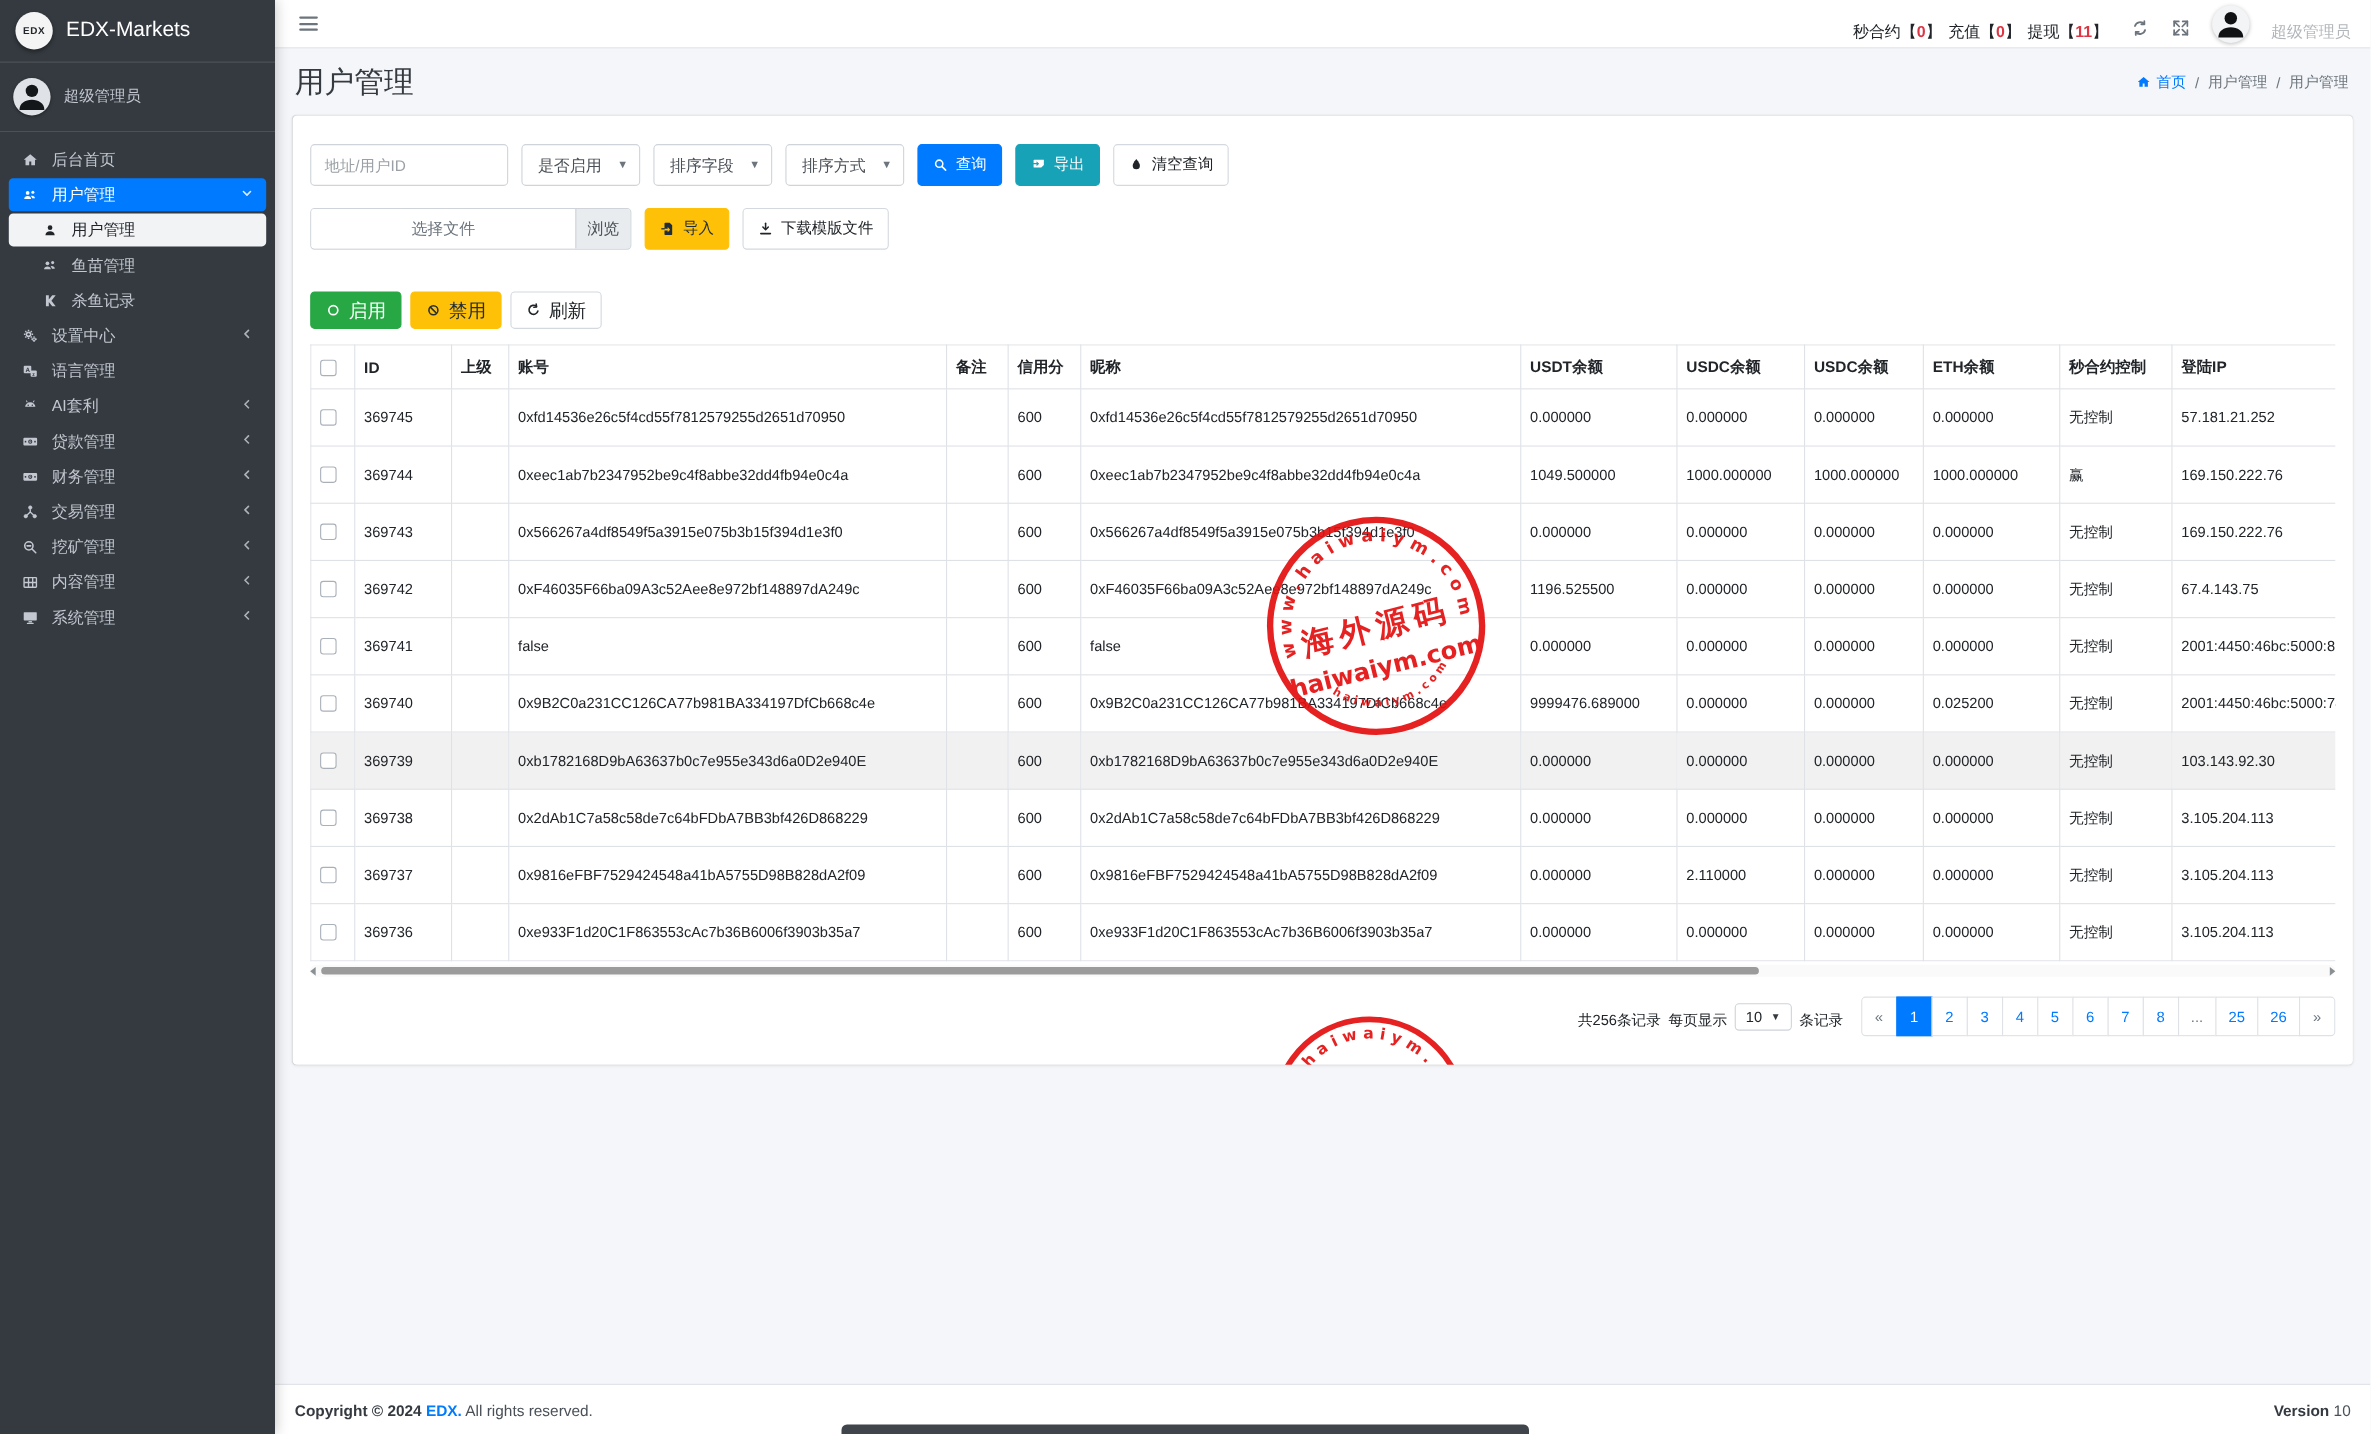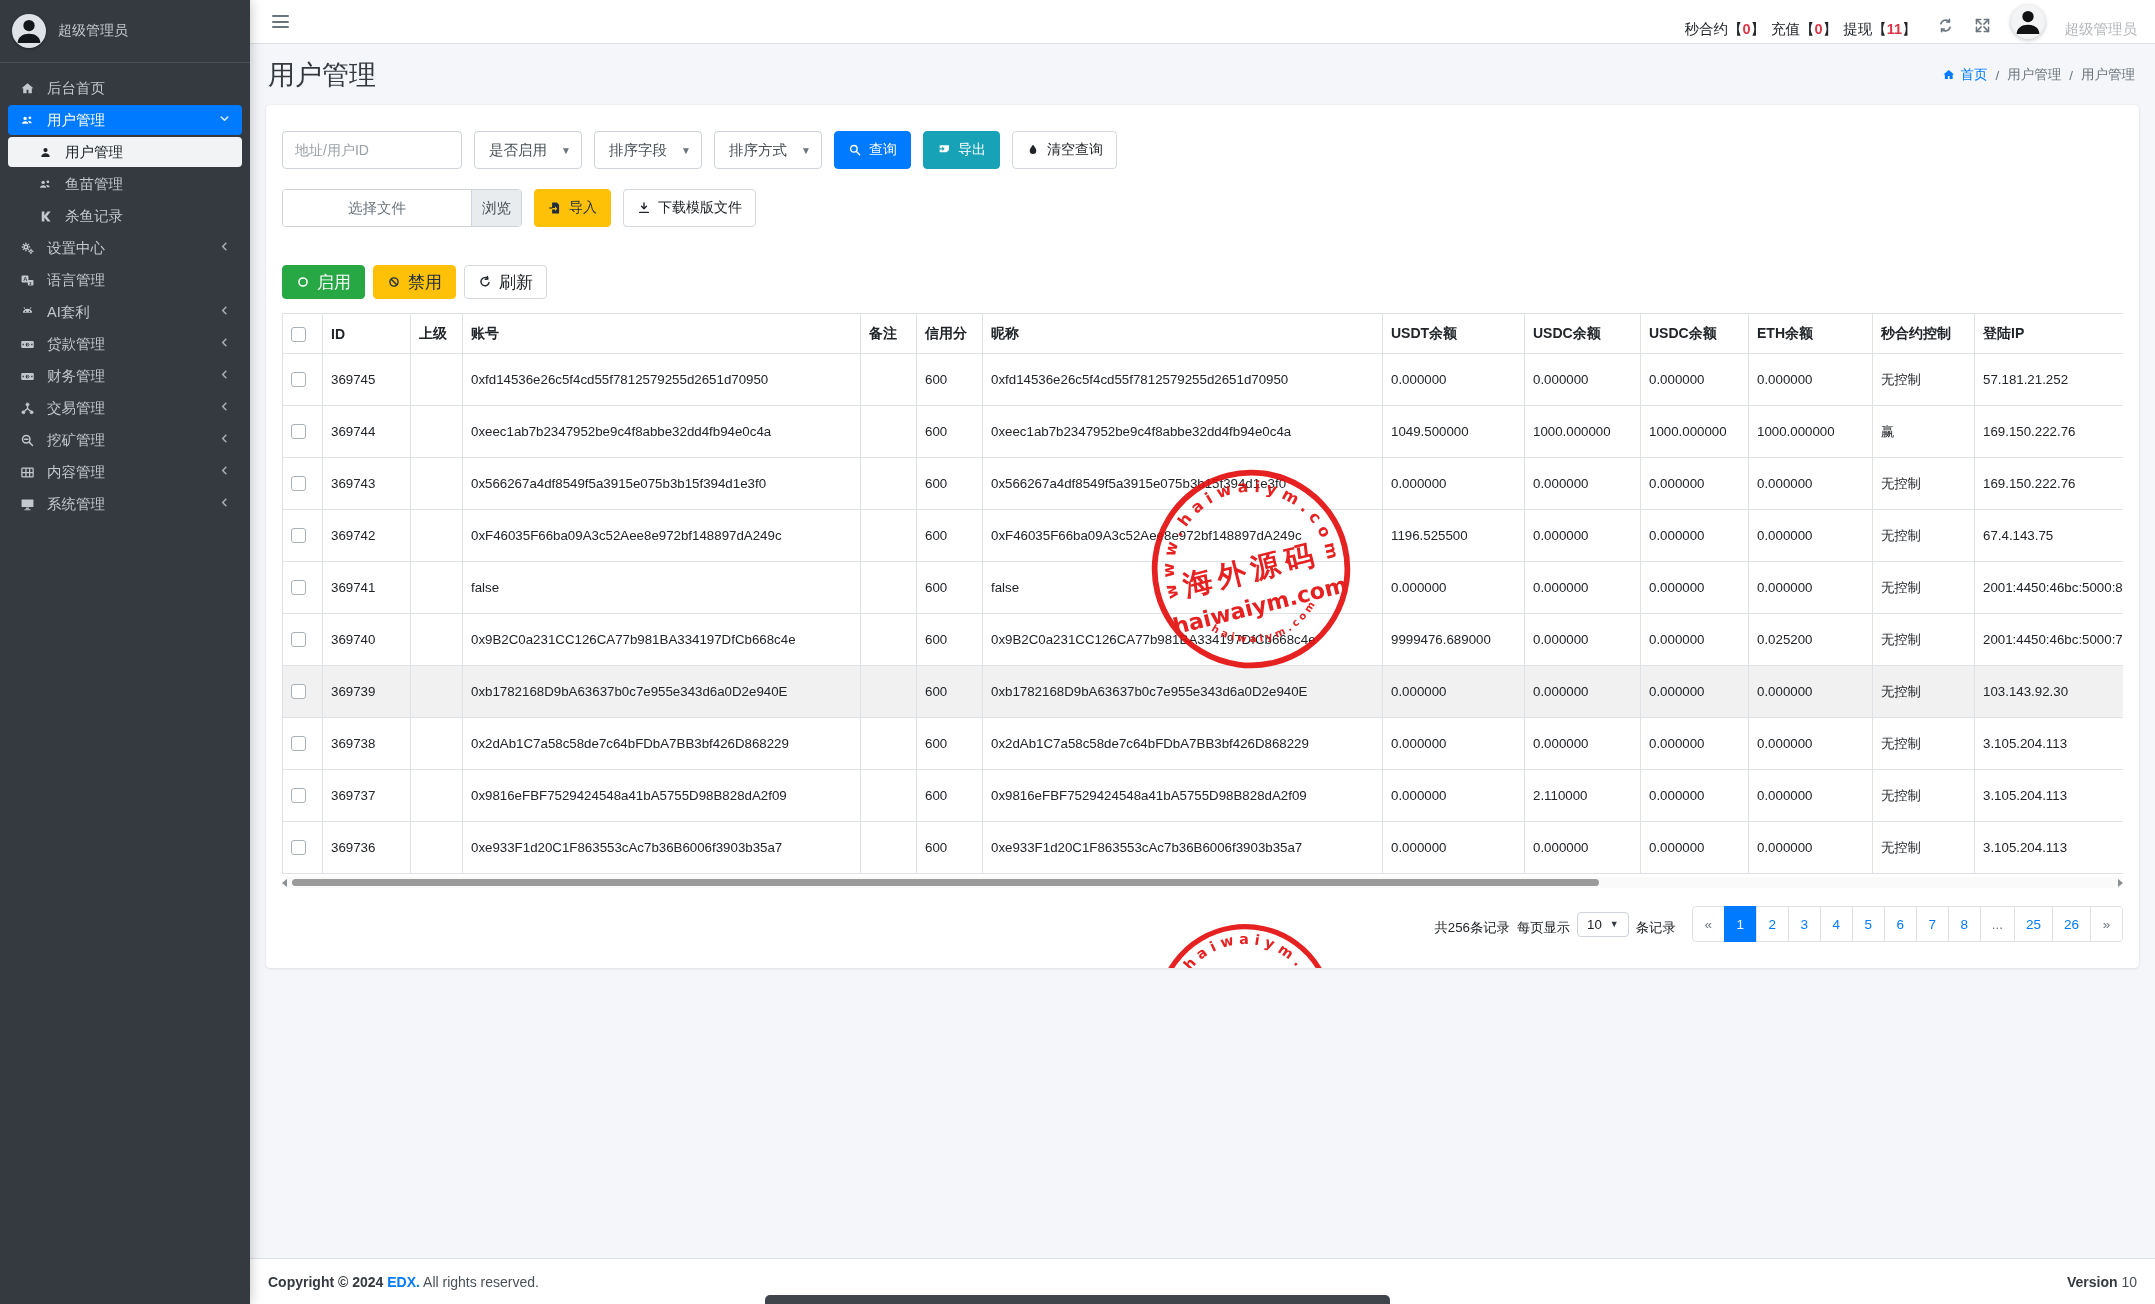--- a/index.html
+++ b/index.html
@@ -63,21 +63,21 @@
   .btn { height:38px; display:inline-flex; align-items:center; gap:7px; padding:0 13px; border-radius:4px; font-size:14px; border:1px solid transparent; cursor:pointer; background:#fff; font-family:inherit; }
   .btn .icn { font-size:14px; }
   .btn-primary { background:#007bff; border-color:#007bff; color:#fff; }
   .btn-info { background:#17a2b8; border-color:#17a2b8; color:#fff; }
   .btn-light { background:#fff; border-color:#d3d9df; color:#212529; }
   .btn-warning { background:#ffc107; border-color:#ffc107; color:#1f2d3d; }
   .btn-success { background:#28a745; border-color:#28a745; color:#fff; }
   .btn-sm { height:34px; font-size:17px; }
 
   .import-row { display:flex; align-items:center; gap:12px; margin-bottom:38px; }
-  .file-group { display:inline-flex; height:38px; border:1px solid #ced4da; border-radius:4px; overflow:hidden; width:240px; }
+  .file-group { display:inline-flex; height:38px; border:1px solid #ced4da; border-radius:4px; overflow:hidden; width:292px; }
   .file-input { flex:1; display:flex; align-items:center; justify-content:center; color:#6c757d; font-size:14.5px; background:#fff; cursor:pointer; }
   .browse-btn { width:50px; background:#e9ecef; border-left:1px solid #ced4da; display:flex; align-items:center; justify-content:center; font-size:14.5px; color:#495057; cursor:pointer; }
 
   .actions-row { display:flex; align-items:center; gap:8px; margin-bottom:14px; }
 
   
   .tbl-wrap { width:100%; overflow:hidden; }
   table.tbl { border-collapse:collapse; table-layout:fixed; width:1932px; }
   .tbl th, .tbl td { border:1px solid #dee2e6; padding:0 8px; overflow:hidden; white-space:nowrap; }
   .tbl th { height:40px; font-size:14px; font-weight:bold; text-align:left; background:#fff; }
@@ -112,20 +112,24 @@
   .footer { position:absolute; left:250px; right:0; bottom:0; height:46px; background:#fff; border-top:1px solid #dee2e6; display:flex; align-items:center; justify-content:space-between; padding:0 18px; font-size:14px; color:#495057; }
   .footer .left strong { color:#343a40; }
   .footer .brand-link { color:#007bff; font-weight:bold; cursor:pointer; }
   .footer .right b { color:#343a40; }
   .bottom-strip { position:absolute; left:765px; bottom:0; width:625px; height:9px; background:#3f454b; border-radius:5px 5px 0 0; z-index:60; }
 </style>
 </head>
 <body>
 
 <aside class="sidebar">
+  <div class="brand">
+    <span class="brand-logo">EDX</span>
+    <span class="brand-text">EDX-Markets</span>
+  </div>
   <div class="user-panel">
     <span class="user-avatar">
       <svg viewBox="0 0 24 24">
           <circle cx="12" cy="8.2" r="4" fill="#14171a"></circle>
           <path d="M4 20.5c0-4.3 3.6-6.6 8-6.6s8 2.3 8 6.6z" fill="#14171a"></path>
         </svg>
     </span>
     <span class="user-name">超级管理员</span>
   </div>
   <nav class="menu" id="menu">

